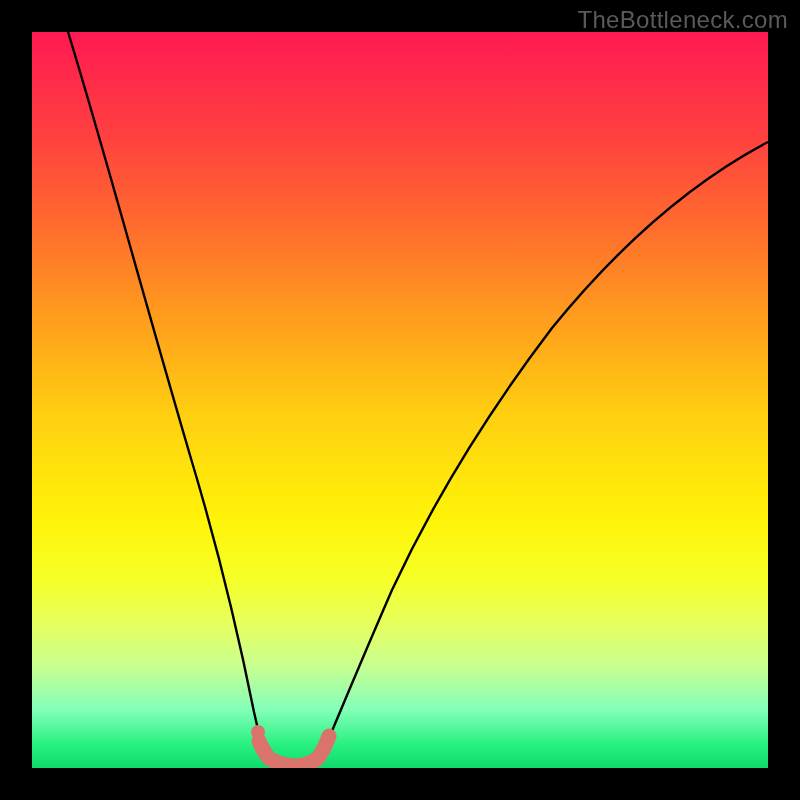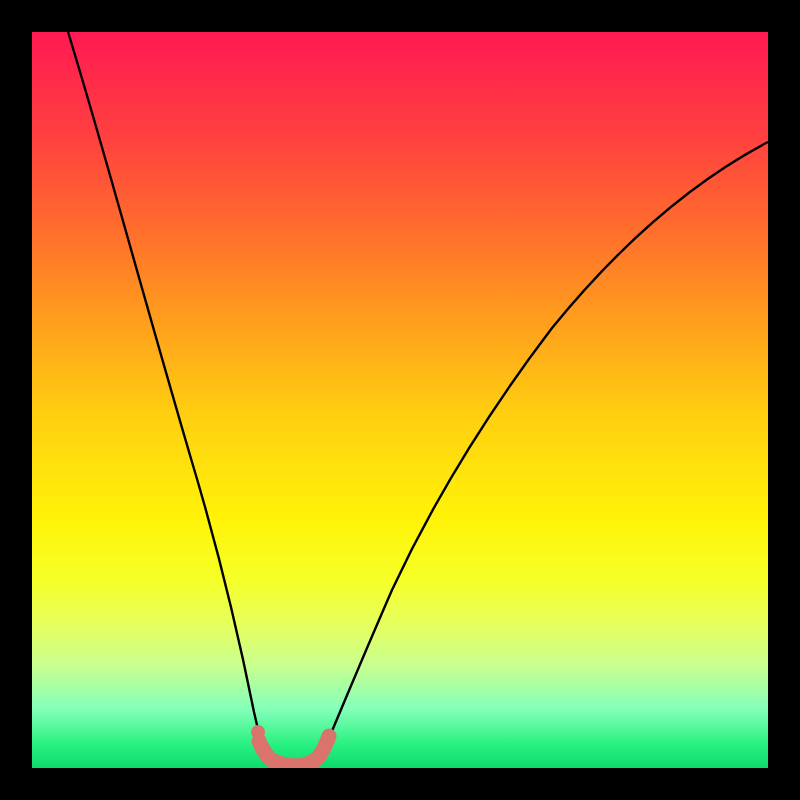--- a/index.html
+++ b/index.html
@@ -73,13 +73,14 @@
                C 400 472, 450 388, 520 296
                C 590 210, 660 150, 736 110" fill="none" stroke="#000" stroke-width="2.4"></path>
       <path d="M 227 709
                Q 232 721, 238 727
                Q 250 734, 264 734
                Q 278 733, 286 726
                Q 292 718, 297 704" fill="none" stroke="#d9736b" stroke-width="15" stroke-linecap="round" stroke-linejoin="round"></path>
       <circle cx="226" cy="700" r="7" fill="#d9736b"></circle>
     </svg>
   </div>
+  <div class="watermark">TheBottleneck.com</div>
 </div>
 
 </body></html>

